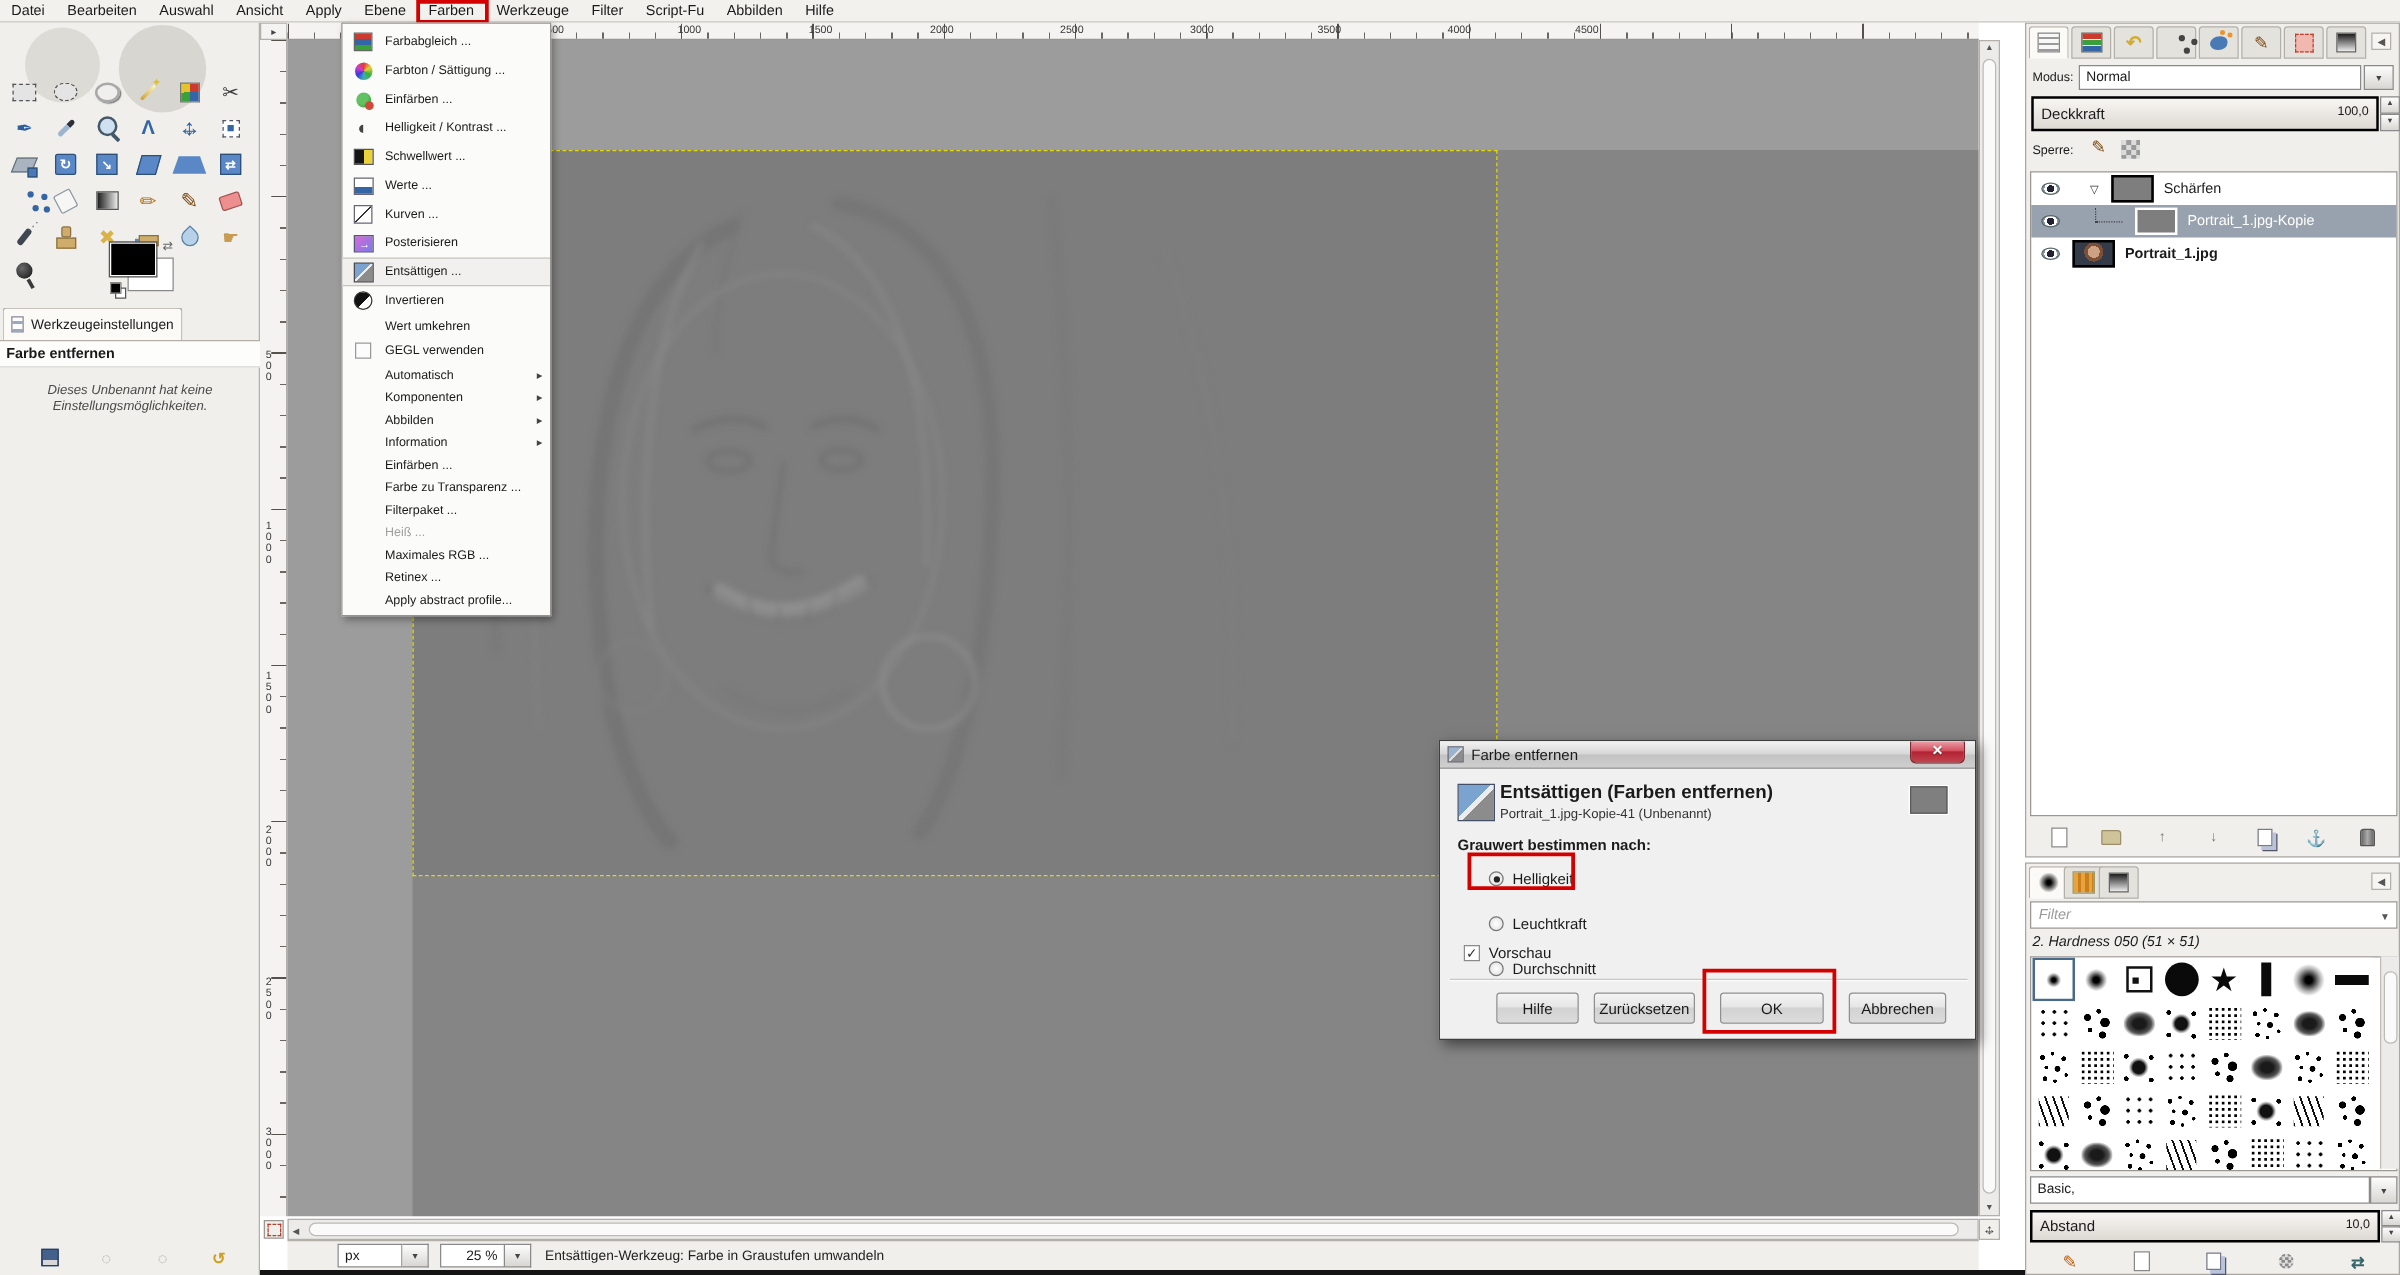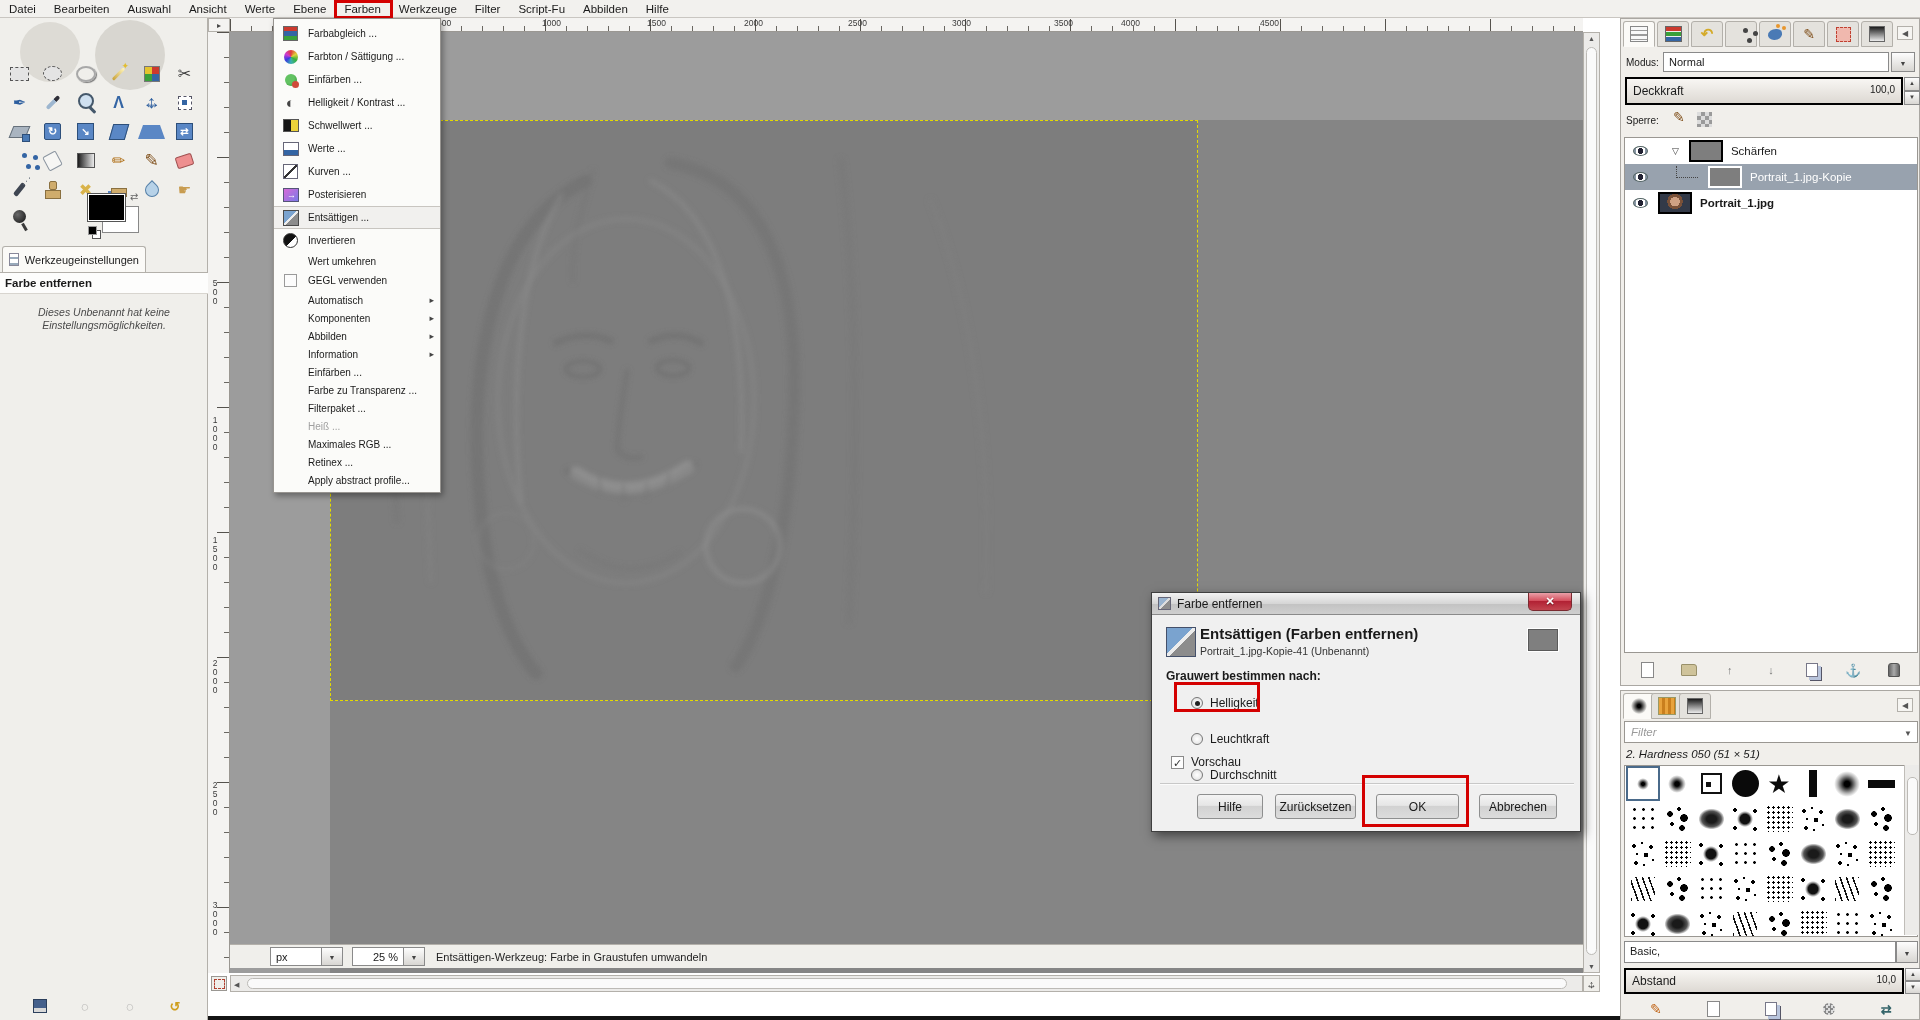--- a/index.html
+++ b/index.html
@@ -103,21 +103,21 @@
   .scr-arrow { position:absolute; font-size:7px; color:#555; width:100%; text-align:center; }
   #h-scroll { left:230px; top:975px; width:1353px; height:17px; background:#ecebe9; border:1px solid #b3b0aa; }
   .hthumb { position:absolute; top:2px; left:16px; height:11px; width:1320px; background:#fafafa; border:1px solid #bcbab6; border-radius:6px; }
   #quickmask { left:211px; top:976px; width:16px; height:15px; border:1px solid #9a9792; background:#f0efeb; display:flex; align-items:center; justify-content:center; }
   #quickmask::before { content:""; width:9px; height:8px; border:1px dashed #b04030; }
   #nav-btn { left:1583px; top:975px; width:17px; height:17px; border:1px solid #b3b0aa; background:#f0efeb; display:flex; align-items:center; justify-content:center; }
   #nav-btn::before { content:"↔"; position:absolute; font-size:11px; font-weight:bold; color:#444; }
   #nav-btn::after { content:"↕"; font-size:11px; font-weight:bold; color:#444; }
 
   
-  #statusbar { left:230px; top:944px; width:1353px; height:24px; background:#f0efeb; border-top:1px solid #b3b0aa; }
+  #statusbar { left:230px; top:992px; width:1353px; height:24px; background:#f0efeb; border-top:1px solid #b3b0aa; }
   .sb-combo { position:absolute; top:2px; height:19px; display:flex; }
   .sb-box { height:19px; background:#fff; border:1px solid #8a8a8a; font-size:11px; padding:3px 5px 0 5px; }
   .sb-btn { width:21px; height:19px; background:linear-gradient(#fdfdfd,#d8d6d2); border:1px solid #8a8a8a; border-left:none; font-size:7px; color:#444; text-align:center; padding-top:6px; }
   #sb-message { position:absolute; left:206px; top:6px; font-size:11px; color:#222; }
   #taskbar-strip { left:208px; top:1016px; width:1712px; height:4px; background:#141414; }
 
   
   #colors-menu { left:273px; top:18px; width:168px; background:#fbfbf9; border:1px solid #979490; box-shadow:2px 3px 6px rgba(0,0,0,.35); padding:3px 0; z-index:50; }
   .cm-item { position:relative; display:flex; align-items:center; padding:0 6px 0 8px; }
   .cm-item.icon { height:23px; } .cm-item.plain { height:18px; } .cm-item.check { height:21px; }
@@ -252,21 +252,21 @@
 <div id="menubar" class="abs">
 
     <span class="mb-item"><span>Datei</span></span>
 
     <span class="mb-item"><span>Bearbeiten</span></span>
 
     <span class="mb-item"><span>Auswahl</span></span>
 
     <span class="mb-item"><span>Ansicht</span></span>
 
-    <span class="mb-item"><span>Werte</span></span>
+    <span class="mb-item"><span>Apply</span></span>
 
     <span class="mb-item"><span>Ebene</span></span>
 
     <span class="mb-item"><span>Farben</span><span class="mb-anno"></span></span>
 
     <span class="mb-item"><span>Werkzeuge</span></span>
 
     <span class="mb-item"><span>Filter</span></span>
 
     <span class="mb-item"><span>Script-Fu</span></span>
@@ -369,21 +369,21 @@
 <div id="ruler-corner" class="abs">▸</div>
 <div id="h-ruler" class="abs">
 
 <span class="hr-label" style="position: absolute; left: 205px;">500</span>
     <span class="hr-label" style="position: absolute; left: 310px;">1000</span>
     <span class="hr-label" style="position: absolute; left: 415px;">1500</span>
     <span class="hr-label" style="position: absolute; left: 512px;">2000</span>
     <span class="hr-label" style="position: absolute; left: 616px;">2500</span>
     <span class="hr-label" style="position: absolute; left: 720px;">3000</span>
     <span class="hr-label" style="position: absolute; left: 822px;">3500</span>
-    <span class="hr-label" style="position: absolute; left: 889px;">4000</span>
+    <span class="hr-label" style="position: absolute; left: 926px;">4000</span>
     <span class="hr-label" style="position: absolute; left: 1028px;">4500</span>
   </div>
 <div id="v-ruler" class="abs">
 
 <span class="vr-label" style="top: 246px;">500</span>
     <span class="vr-label" style="top: 383px;">1000</span>
     <span class="vr-label" style="top: 503px;">1500</span>
     <span class="vr-label" style="top: 626px;">2000</span>
     <span class="vr-label" style="top: 748px;">2500</span>
     <span class="vr-label" style="top: 868px;">3000</span>

